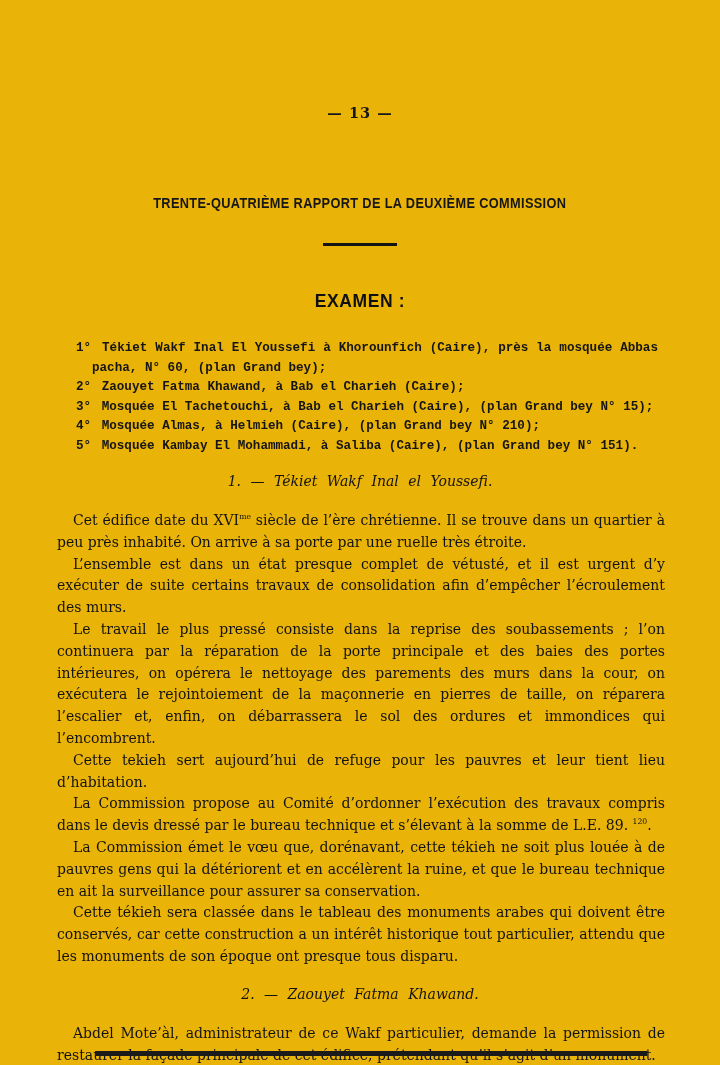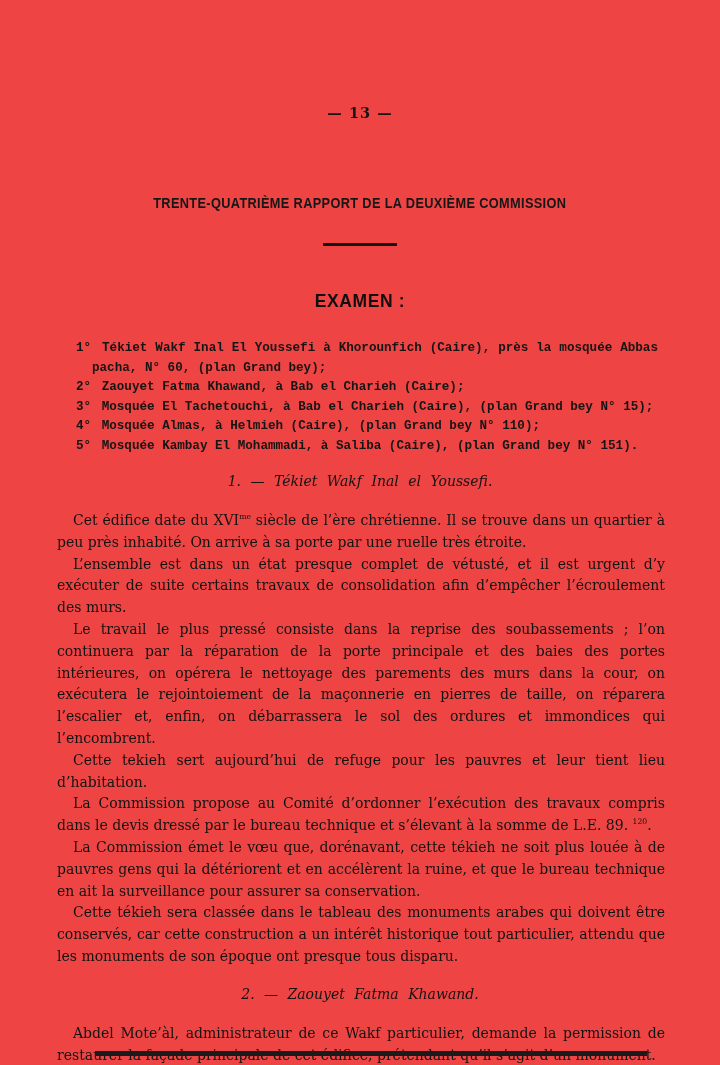--- a/index.html
+++ b/index.html
@@ -12,21 +12,21 @@
     height: 1065px;
     overflow: hidden;
     color: #161616;
     font-family: "DejaVu Serif", serif;
     position: relative;
   }
   .page {
     position: relative;
     width: 720px;
     height: 1065px;
-    background: #ef4444;
+    background: #eab308;
   }
   .page-number {
     padding-top: 104px;
     text-align: center;
     font-weight: 700;
     font-size: 14.5px;
     letter-spacing: 1px;
   }
   .report-title {
     margin: 57px 0 0 0;
@@ -123,21 +123,21 @@
   </h1>
 
   <div class="title-rule"></div>
 
   <h2 class="examen-heading">EXAMEN :</h2>
 
   <div class="agenda">
       <div class="agenda-item"><span class="agenda-marker">1°</span><span> Tékiet Wakf Inal El Youssefi à Khorounfich (Caire), près la mosquée Abbas pacha, N° 60, (plan Grand bey);</span></div>
       <div class="agenda-item"><span class="agenda-marker">2°</span><span> Zaouyet Fatma Khawand, à Bab el Charieh (Caire);</span></div>
       <div class="agenda-item"><span class="agenda-marker">3°</span><span> Mosquée El Tachetouchi, à Bab el Charieh (Caire), (plan Grand bey N° 15);</span></div>
-      <div class="agenda-item"><span class="agenda-marker">4°</span><span> Mosquée Almas, à Helmieh (Caire), (plan Grand bey N° 110);</span></div>
+      <div class="agenda-item"><span class="agenda-marker">4°</span><span> Mosquée Almas, à Helmieh (Caire), (plan Grand bey N° 210);</span></div>
       <div class="agenda-item"><span class="agenda-marker">5°</span><span> Mosquée Kambay El Mohammadi, à Saliba (Caire), (plan Grand bey N° 151).</span></div>
     </div>
 
   <div>
       <section data-idx="0">
         <h3 class="section-heading">1. — Tékiet Wakf Inal el Youssefi.</h3>
         <p class="body-paragraph"><span>Cet édifice date du XVI</span><sup>me</sup><span> siècle de l’ère chrétienne. Il se trouve dans un quartier à peu près inhabité. On arrive à sa porte par une ruelle très étroite.</span></p>
         <p class="body-paragraph"><span>L’ensemble est dans un état presque complet de vétusté, et il est urgent d’y exécuter de suite certains travaux de consolidation afin d’empêcher l’écroulement des murs.</span></p>
         <p class="body-paragraph"><span>Le travail le plus pressé consiste dans la reprise des soubassements ; l’on continuera par la réparation de la porte principale et des baies des portes intérieures, on opérera le nettoyage des parements des murs dans la cour, on exécutera le rejointoiement de la maçonnerie en pierres de taille, on réparera l’escalier et, enfin, on débarrassera le sol des ordures et immondices qui l’encombrent.</span></p>
         <p class="body-paragraph"><span>Cette tekieh sert aujourd’hui de refuge pour les pauvres et leur tient lieu d’habitation.</span></p>

